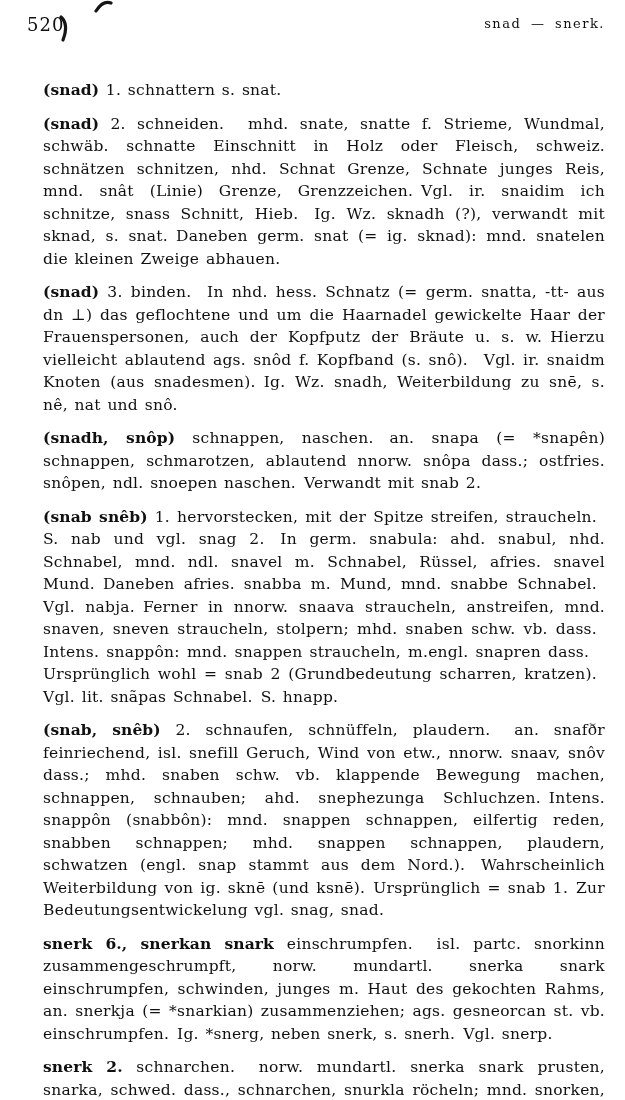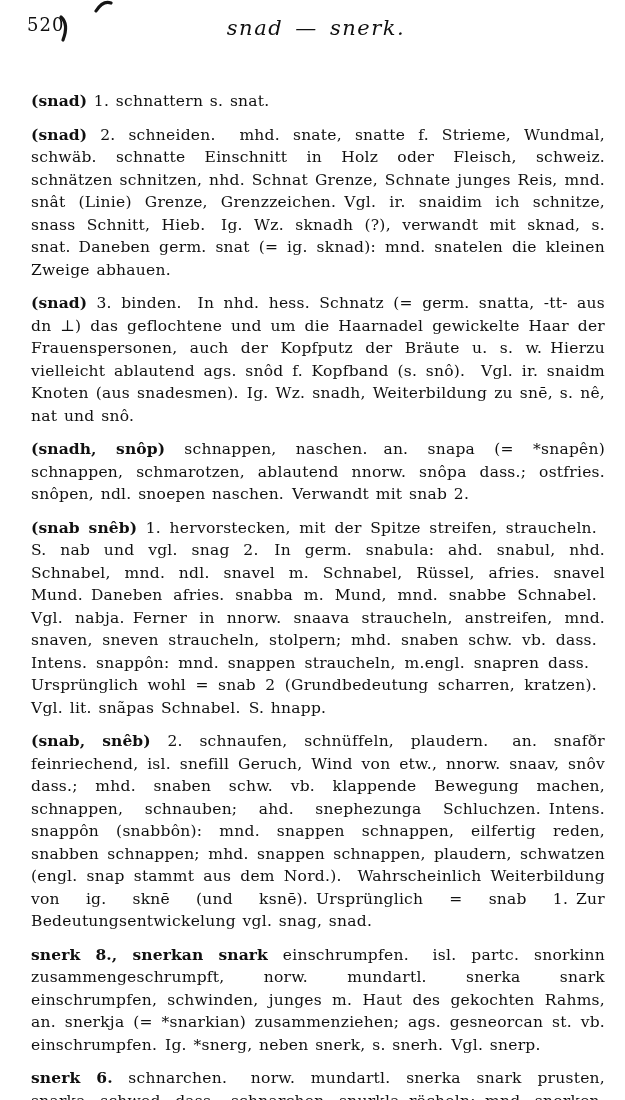--- a/index.html
+++ b/index.html
@@ -17,49 +17,48 @@
   }
   .page {
     position: absolute;
     left: 27px;
     top: 14px;
     width: 578px;
   }
   .page-header {
     position: relative;
     height: 30px;
-    margin-bottom: 46px;
+    margin-bottom: 35px;
   }
   .page-number {
     position: absolute;
     left: 0;
     top: 0;
     font-size: 18px;
     letter-spacing: 1px;
   }
   .running-head {
     position: absolute;
     left: 0;
     right: 0;
     top: 2px;
-    text-align: center;
-    font-size: 21px;
+    text-align: right;
+    font-size: 13px;
     letter-spacing: 1.5px;
     word-spacing: 4px;
-    font-style: italic;
   }
   .entries {
     font-size: 15.5px;
     line-height: 22.5px;
     text-align: justify;
     letter-spacing: 0.25px;
     word-spacing: 1.5px;
   }
   .entry {
-    margin: 0 0 11px 4px;
+    margin: 0 0 11px 16px;
   }
   .entry b {
     font-weight: bold;
     letter-spacing: 0.1px;
   }
   .handwritten-mark {
     position: absolute;
     left: 55px;
     top: 0;
     pointer-events: none;
@@ -93,18 +92,18 @@
     <p class="entry"><b>(snad)</b><span> 2. schneiden.  mhd. snate, snatte f. Strieme, Wundmal, schwäb. schnatte Einschnitt in Holz oder Fleisch, schweiz. schnätzen schnitzen, nhd. Schnat Grenze, Schnate junges Reis, mnd. snât (Linie) Grenze, Grenzzeichen. Vgl. ir. snaidim ich schnitze, snass Schnitt, Hieb. Ig. Wz. sknadh (?), verwandt mit sknad, s. snat. Daneben germ. snat (= ig. sknad): mnd. snatelen die kleinen Zweige abhauen.</span></p>
 
     <p class="entry"><b>(snad)</b><span> 3. binden. In nhd. hess. Schnatz (= germ. snatta, -tt- aus dn ⊥) das geflochtene und um die Haarnadel gewickelte Haar der Frauenspersonen, auch der Kopfputz der Bräute u. s. w. Hierzu vielleicht ablautend ags. snôd f. Kopfband (s. snô). Vgl. ir. snaidm Knoten (aus snadesmen). Ig. Wz. snadh, Weiterbildung zu snē, s. nê, nat und snô.</span></p>
 
     <p class="entry"><b>(snadh, snôp)</b><span> schnappen, naschen. an. snapa (= *snapên) schnappen, schmarotzen, ablautend nnorw. snôpa dass.; ostfries. snôpen, ndl. snoepen naschen. Verwandt mit snab 2.</span></p>
 
     <p class="entry"><b>(snab snêb)</b><span> 1. hervorstecken, mit der Spitze streifen, straucheln. S. nab und vgl. snag 2. In germ. snabula: ahd. snabul, nhd. Schnabel, mnd. ndl. snavel m. Schnabel, Rüssel, afries. snavel Mund. Daneben afries. snabba m. Mund, mnd. snabbe Schnabel. Vgl. nabja. Ferner in nnorw. snaava straucheln, anstreifen, mnd. snaven, sneven straucheln, stolpern; mhd. snaben schw. vb. dass. Intens. snappôn: mnd. snappen straucheln, m.engl. snapren dass. Ursprünglich wohl = snab 2 (Grundbedeutung scharren, kratzen). Vgl. lit. snãpas Schnabel. S. hnapp.</span></p>
 
     <p class="entry"><b>(snab, snêb)</b><span> 2. schnaufen, schnüffeln, plaudern.  an. snafðr feinriechend, isl. snefill Geruch, Wind von etw., nnorw. snaav, snôv dass.; mhd. snaben schw. vb. klappende Bewegung machen, schnappen, schnauben; ahd. snephezunga Schluchzen. Intens. snappôn (snabbôn): mnd. snappen schnappen, eilfertig reden, snabben schnappen; mhd. snappen schnappen, plaudern, schwatzen (engl. snap stammt aus dem Nord.). Wahrscheinlich Weiterbildung von ig. sknē (und ksnē). Ursprünglich = snab 1. Zur Bedeutungsentwickelung vgl. snag, snad.</span></p>
 
-    <p class="entry"><b>snerk 8., snerkan snark</b><span> einschrumpfen.  isl. partc. snorkinn zusammengeschrumpft, norw. mundartl. snerka snark einschrumpfen, schwinden, junges m. Haut des gekochten Rahms, an. snerkja (= *snarkian) zusammenziehen; ags. gesneorcan st. vb. einschrumpfen. Ig. *snerg, neben snerk, s. snerh. Vgl. snerp.</span></p>
+    <p class="entry"><b>snerk 6., snerkan snark</b><span> einschrumpfen.  isl. partc. snorkinn zusammengeschrumpft, norw. mundartl. snerka snark einschrumpfen, schwinden, junges m. Haut des gekochten Rahms, an. snerkja (= *snarkian) zusammenziehen; ags. gesneorcan st. vb. einschrumpfen. Ig. *snerg, neben snerk, s. snerh. Vgl. snerp.</span></p>
 
-    <p class="entry"><b>snerk 6.</b><span> schnarchen.  norw. mundartl. snerka snark prusten, snarka, schwed. dass., schnarchen, snurkla röcheln; mnd. snorken, snarken schw. vb. schnarchen, schnaufen, ndl. snerken bratzeln, prutzeln, zischen; mhd. snarchen stertere, nhd. schnarchen. Ohne das s- nnorw.</span></p>
+    <p class="entry"><b>snerk 2.</b><span> schnarchen.  norw. mundartl. snerka snark prusten, snarka, schwed. dass., schnarchen, snurkla röcheln; mnd. snorken, snarken schw. vb. schnarchen, schnaufen, ndl. snerken bratzeln, prutzeln, zischen; mhd. snarchen stertere, nhd. schnarchen. Ohne das s- nnorw.</span></p>
 
   </div>
 </div>
 
 </body></html>

